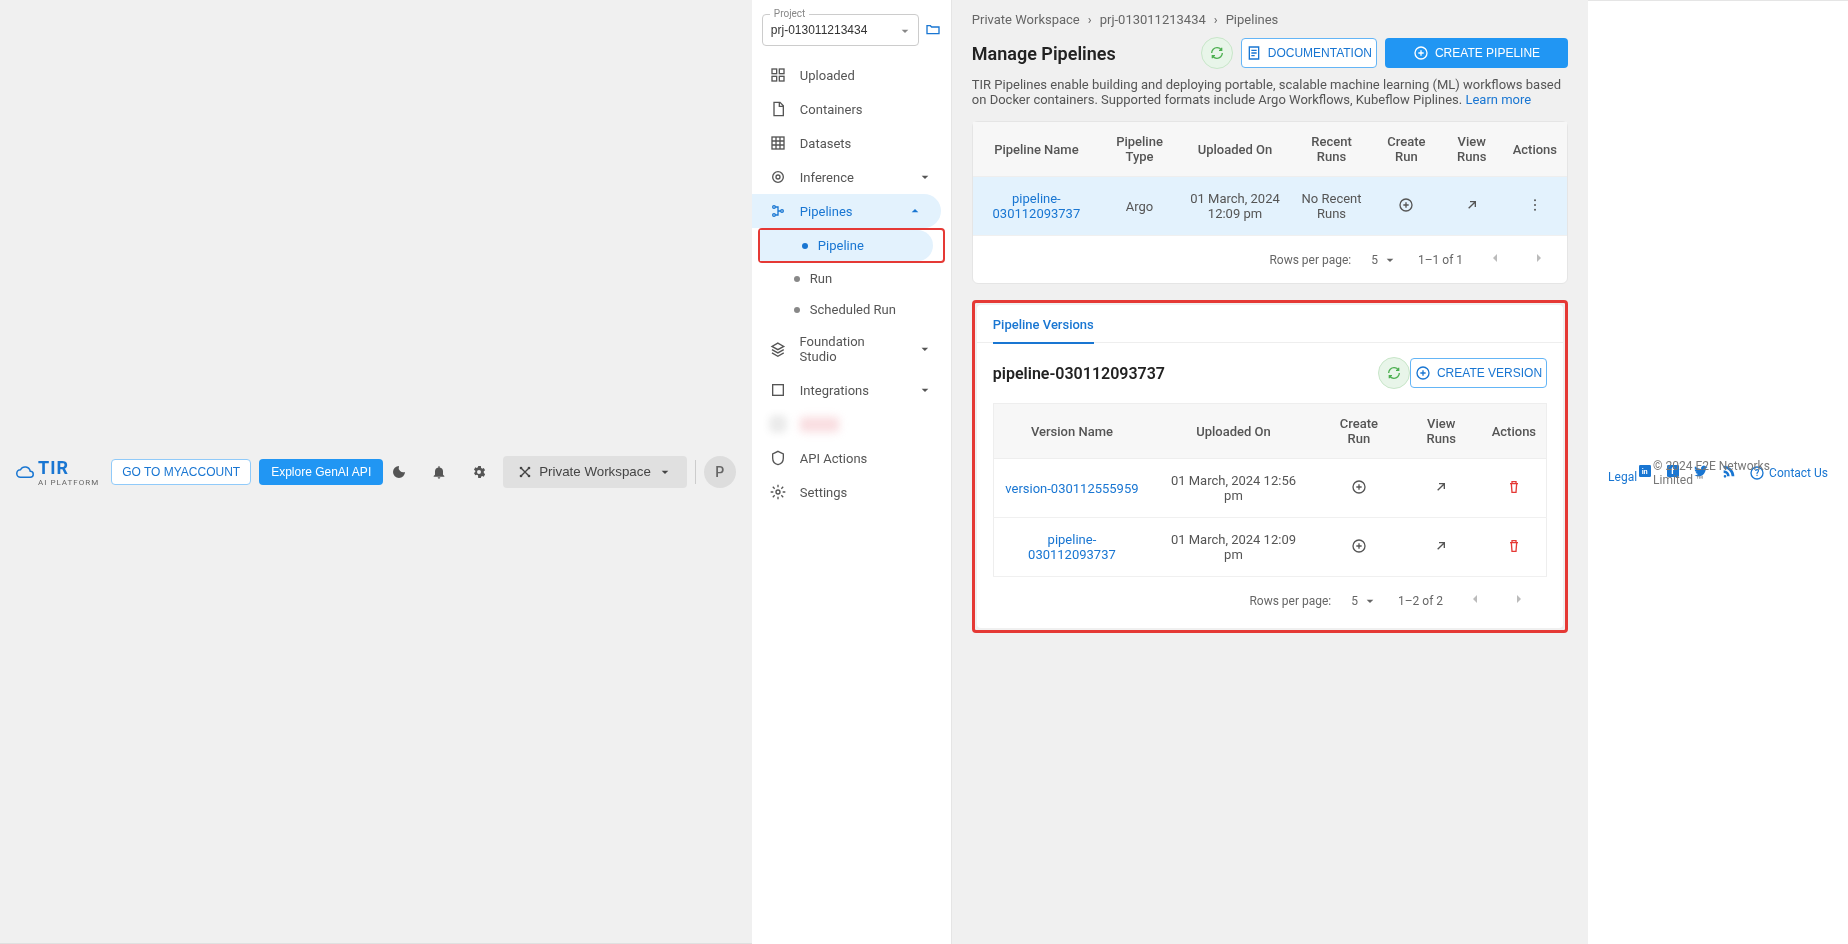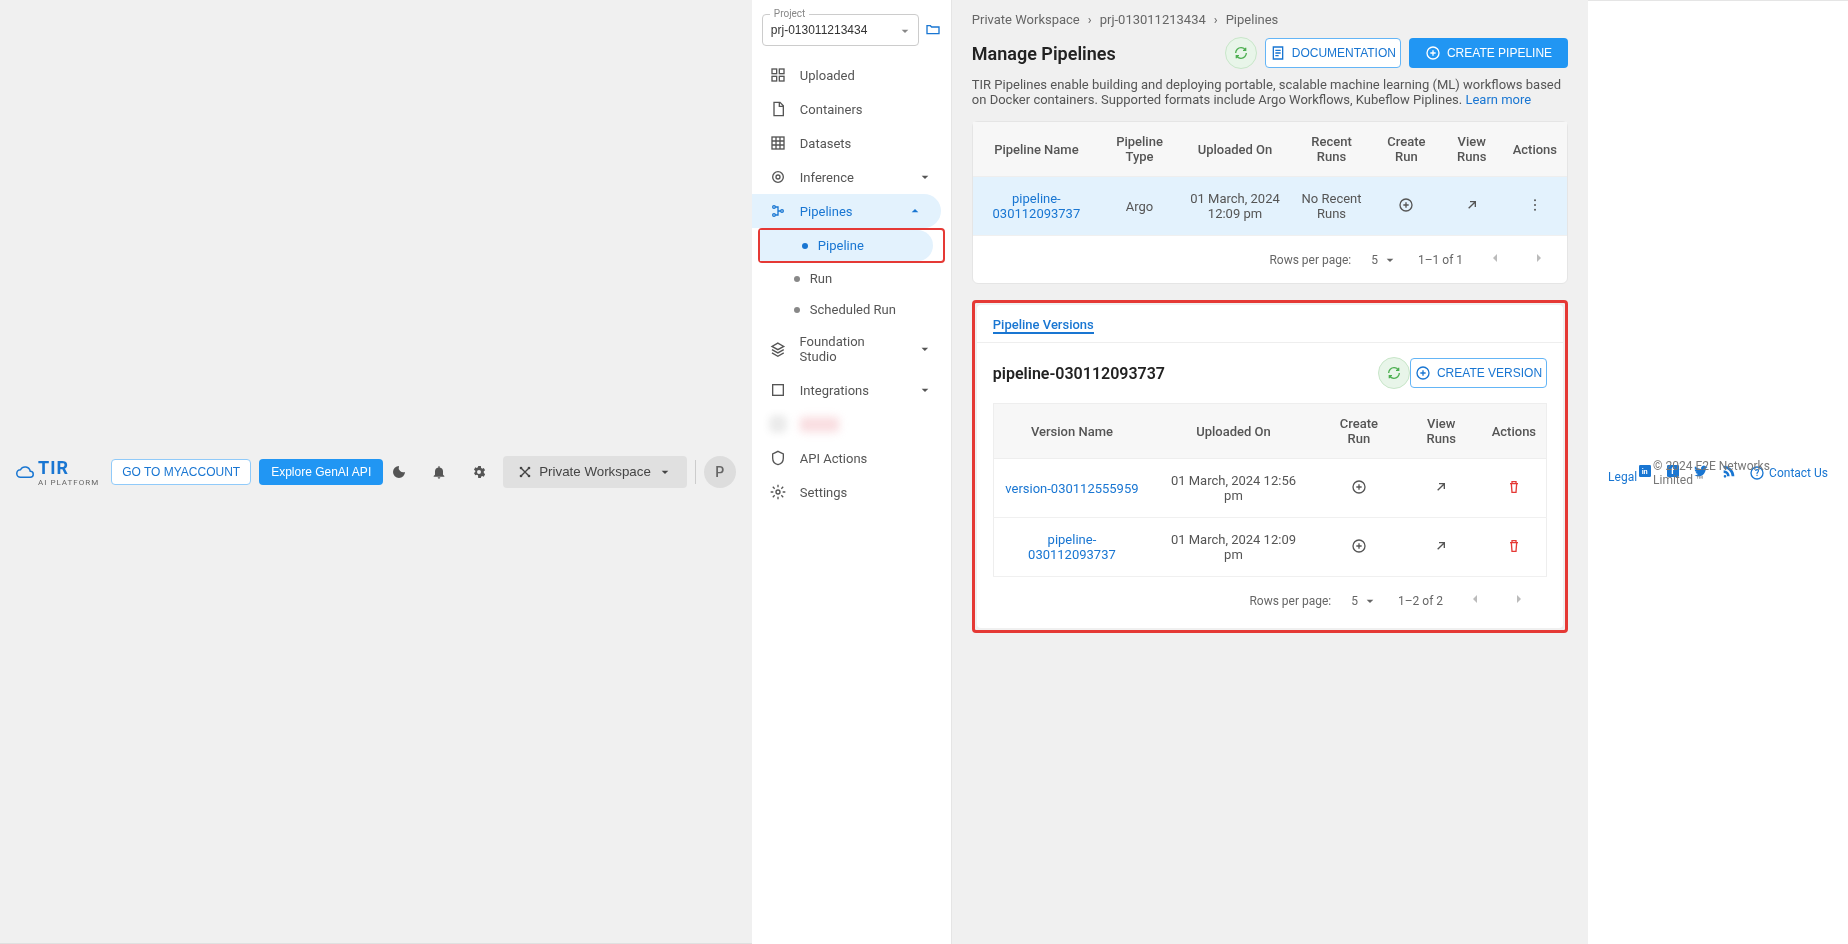--- a/index.html
+++ b/index.html
@@ -43,40 +43,40 @@
 .collapse-btn { width: 100%; background: none; border: none; color: #1976d2; font-size: 11px; padding: 8px; cursor: pointer; display: flex; align-items: center; justify-content: center; gap: 6px; }
 
 
 .main { flex: 1; padding: 12px 20px; overflow-y: auto; background: #f0f0f0; }
 .breadcrumb { color: #666; font-size: 13px; margin-bottom: 10px; display: flex; gap: 8px; }
 .page-header { display: flex; align-items: center; margin-bottom: 8px; }
 .page-title { font-size: 18px; font-weight: 600; color: #222; }
 .page-actions { margin-left: auto; display: flex; gap: 8px; align-items: center; }
 .refresh-btn { width: 32px; height: 32px; border: 1px solid #c8e6c9; background: #e8f5e9; border-radius: 50%; display: flex; align-items: center; justify-content: center; cursor: pointer; color: #4caf50; }
 .btn-outline-blue { border: 1px solid #64b5f6; background: #fff; color: #1976d2; padding: 6px 4px; border-radius: 4px; font-size: 12px; cursor: pointer; display: flex; align-items: center; gap: 6px; }
-.btn-primary { background: #2196f3; color: #fff; border: none; padding: 7px 16px; border-radius: 4px; font-size: 12px; cursor: pointer; display: flex; align-items: center; gap: 6px; justify-content: space-between; }
+.btn-primary { background: #2196f3; color: #fff; border: none; padding: 7px 28px; border-radius: 4px; font-size: 12px; cursor: pointer; display: flex; align-items: center; gap: 6px; justify-content: space-between; }
 .desc { color: #555; font-size: 13px; margin-bottom: 14px; }
 .desc a { color: #1976d2; text-decoration: none; }
 
 .card { background: #fff; border: 1px solid #e5e5e5; border-radius: 6px; margin-bottom: 16px; }
 table { width: 100%; border-collapse: collapse; }
 thead th { background: #f7f7f7; color: #555; font-weight: 500; font-size: 13px; padding: 12px 10px; text-align: center; border-bottom: 1px solid #eee; }
 tbody td { padding: 14px 10px; text-align: center; font-size: 13px; color: #555; border-bottom: 1px solid #f0f0f0; }
 tbody .link { color: #1976d2; cursor: pointer; }
 tbody tr.selected { background: #e3f2fd; }
 .icon-cell { color: #555; cursor: pointer; }
 .icon-cell.delete { color: #e53935; }
 .pagination { display: flex; align-items: center; justify-content: flex-end; padding: 10px 16px; gap: 20px; color: #666; font-size: 12px; }
 .pagination .sel { display: flex; align-items: center; gap: 4px; cursor: pointer; }
 .pagination .nav-arrow { color: #bbb; cursor: pointer; padding: 4px; }
 
 .versions-card { border: 3px solid #e53935; border-radius: 4px; padding: 2px; }
 .versions-inner { background: #fff; border-radius: 4px; }
 .tab-header { color: #1976d2; font-size: 13px; font-weight: 500; padding: 12px 16px 10px; border-bottom: 1px solid #eee; }
-.tab-header span { border-bottom: 2px solid #1976d2; }
+.tab-header span { border-bottom: 2px solid #1976d2; padding-bottom: 10px; }
 .version-title-row { display: flex; align-items: center; padding: 14px 16px; }
 .version-title { font-size: 16px; font-weight: 600; color: #222; }
 .version-actions { margin-left: auto; display: flex; gap: 0; align-items: center; }
 
 
 .footer { display: flex; align-items: center; padding: 8px 20px; background: #fff; border-top: 1px solid #e5e5e5; font-size: 12px; color: #1976d2; }
 .footer .copy { color: #777; margin-left: auto; margin-right: auto; position: absolute; left: 50%; transform: translateX(-50%); }
 .footer .right { margin-left: auto; display: flex; align-items: center; gap: 12px; }
 .footer .social { color: #1976d2; cursor: pointer; }
 

